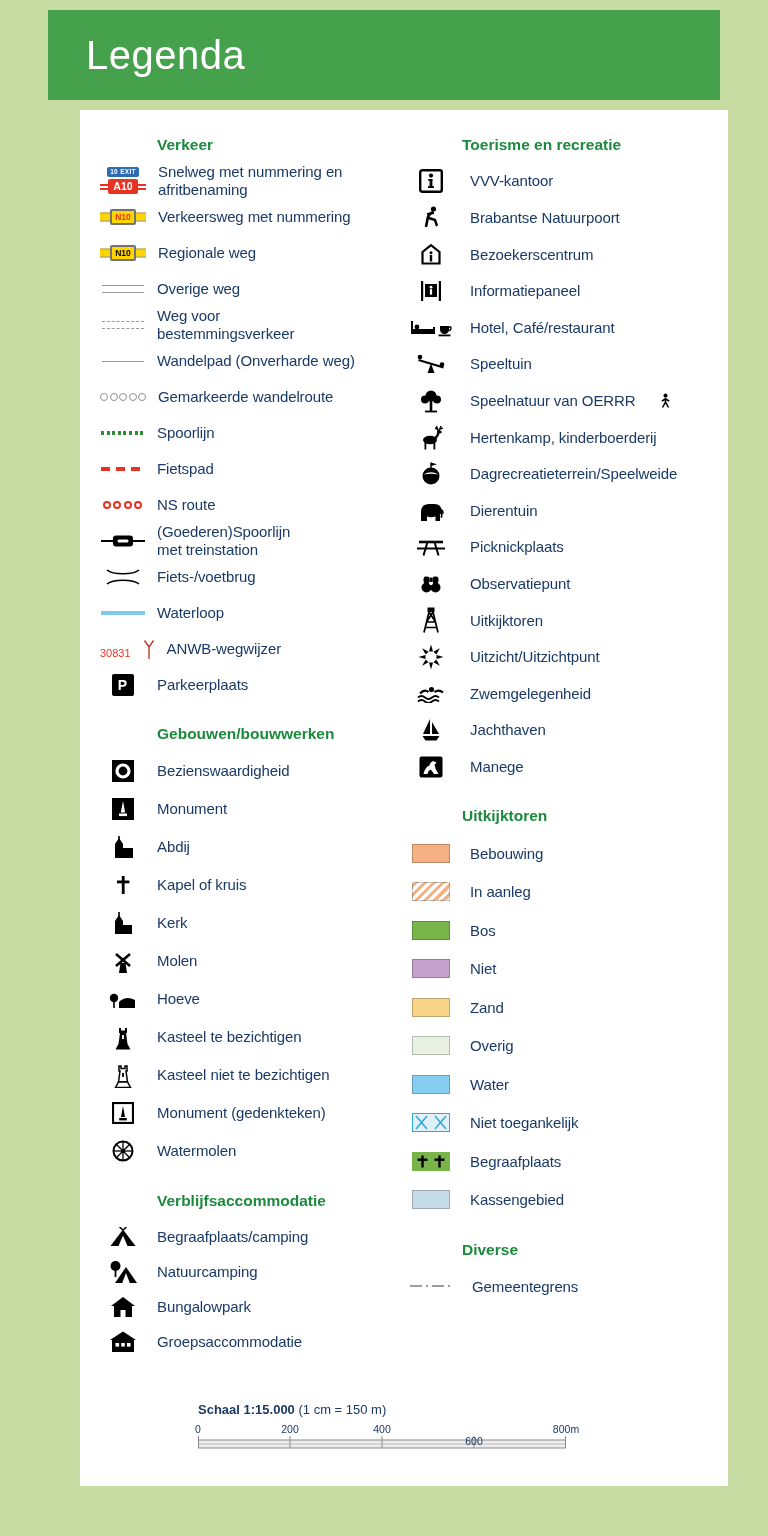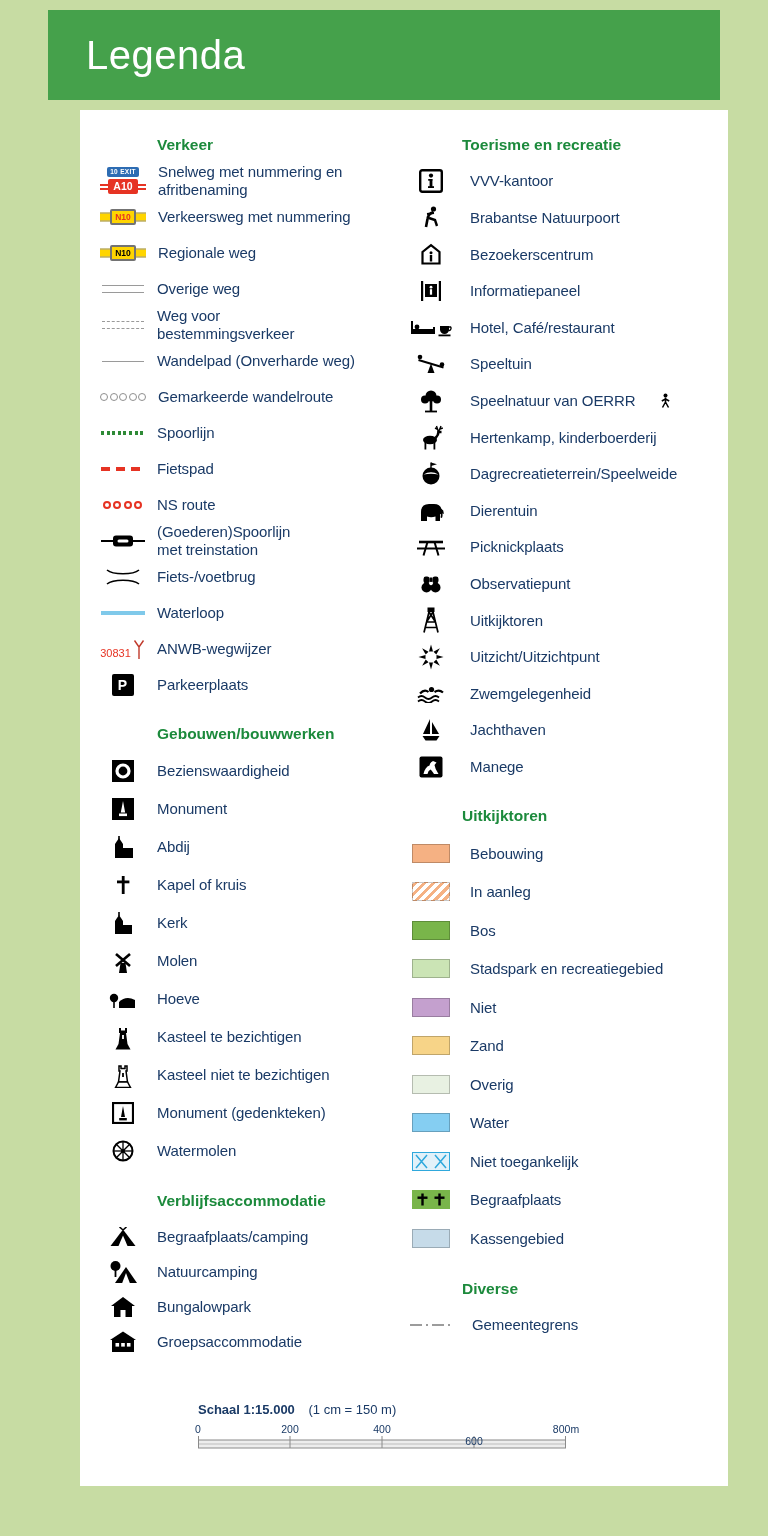--- a/index.html
+++ b/index.html
@@ -45,32 +45,32 @@
   .dbl{width:42px;height:8px;border-top:1.6px solid #9a9a9a;border-bottom:1.6px solid #9a9a9a}
   .dbl.dashed{border-top-style:dashed;border-bottom-style:dashed}
   .single{width:42px;border-top:1.6px solid #9a9a9a}
   .circles{display:flex;gap:1.5px}
   .circles.red{gap:2.5px}
   .c{width:8px;height:8px;border:1.6px solid #8f8f8f;border-radius:50%;background:#fff;display:inline-block}
   .c.r{border-color:#e63323;border-width:2px}
   .dots-green{width:44px;height:3.4px;background:repeating-linear-gradient(90deg,#2e8a36 0 3px,transparent 3px 5.6px)}
   .dash-red{width:44px;height:3.8px;background:repeating-linear-gradient(90deg,#e63323 0 9px,transparent 9px 15px)}
   .wline{width:44px;height:4px;background:#7fc9ea}
-  .anwb{display:flex;align-items:flex-end;gap:2px}
+  .anwb{display:flex;align-items:flex-end;gap:12px}
   .anwb b{color:#e63323;font-size:11px;font-weight:400;line-height:1}
   .pbox{width:22px;height:22px;background:#000;color:#fff;font-weight:bold;font-size:14px;display:flex;align-items:center;justify-content:center;border-radius:2px}
 
   
   .swatch{width:38px;height:19px;border:1px solid rgba(0,0,0,.22);display:inline-block}
 
   
   .scale{position:absolute;left:118px;top:1292px;width:368px;color:#1a3a66}
   .scale-head{font-size:13px;margin-bottom:6px}
   .scale-title{font-weight:700}
-  .scale-sub{margin-left:10px}
+  .scale-sub{}
   .scale-ticks{position:relative;height:13px;font-size:10.5px}
   .scale-ticks span{position:absolute;top:0;transform:translateX(-50%);white-space:nowrap}
   .scale-rule{display:block}
 </style>
 </head>
 <body>
 
 <div class="header">
   <h1>Legenda</h1>
 </div>
@@ -589,26 +589,20 @@
           <span class="icon">
             <span class="swatch" style="background:repeating-linear-gradient(135deg,#f5b183 0 3px,#fff 3px 6.5px)"></span>
           </span>
           <span class="label">In aanleg</span>
         </div>
         <div class="row">
           <span class="icon">
             <span class="swatch" style="background:#79b54a"></span>
           </span>
           <span class="label">Bos</span>
-        </div>
-        <div class="row">
-          <span class="icon">
-            <span class="swatch" style="background:#cbe4b5"></span>
-          </span>
-          <span class="label">Stadspark en recreatiegebied</span>
         </div>
         <div class="row">
           <span class="icon">
             <span class="swatch" style="background:#c4a0ce"></span>
           </span>
           <span class="label">Niet</span>
         </div>
         <div class="row">
           <span class="icon">
             <span class="swatch" style="background:#f7d488"></span>

